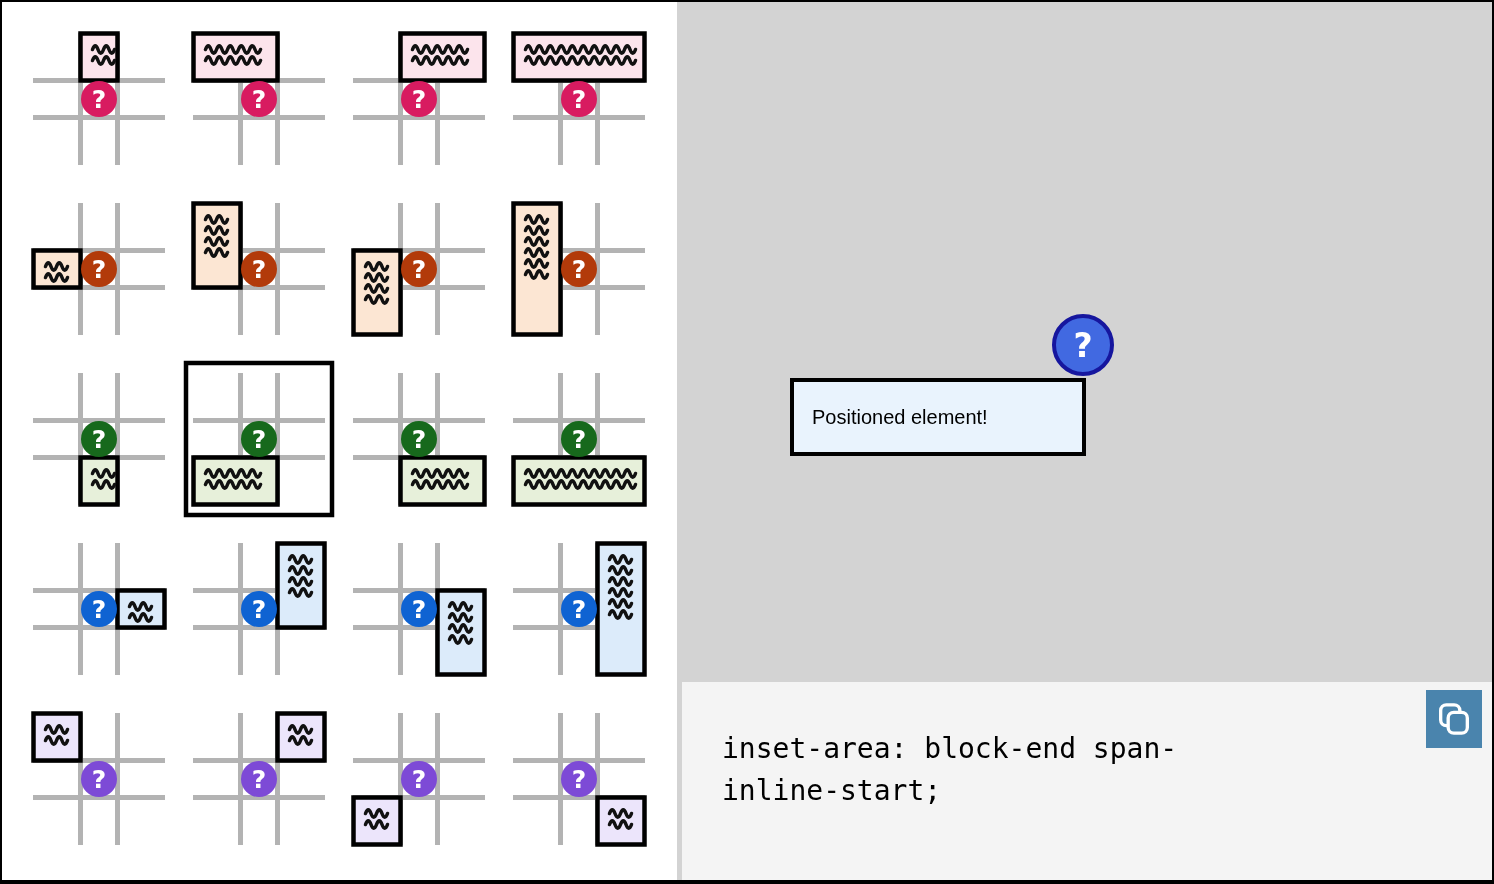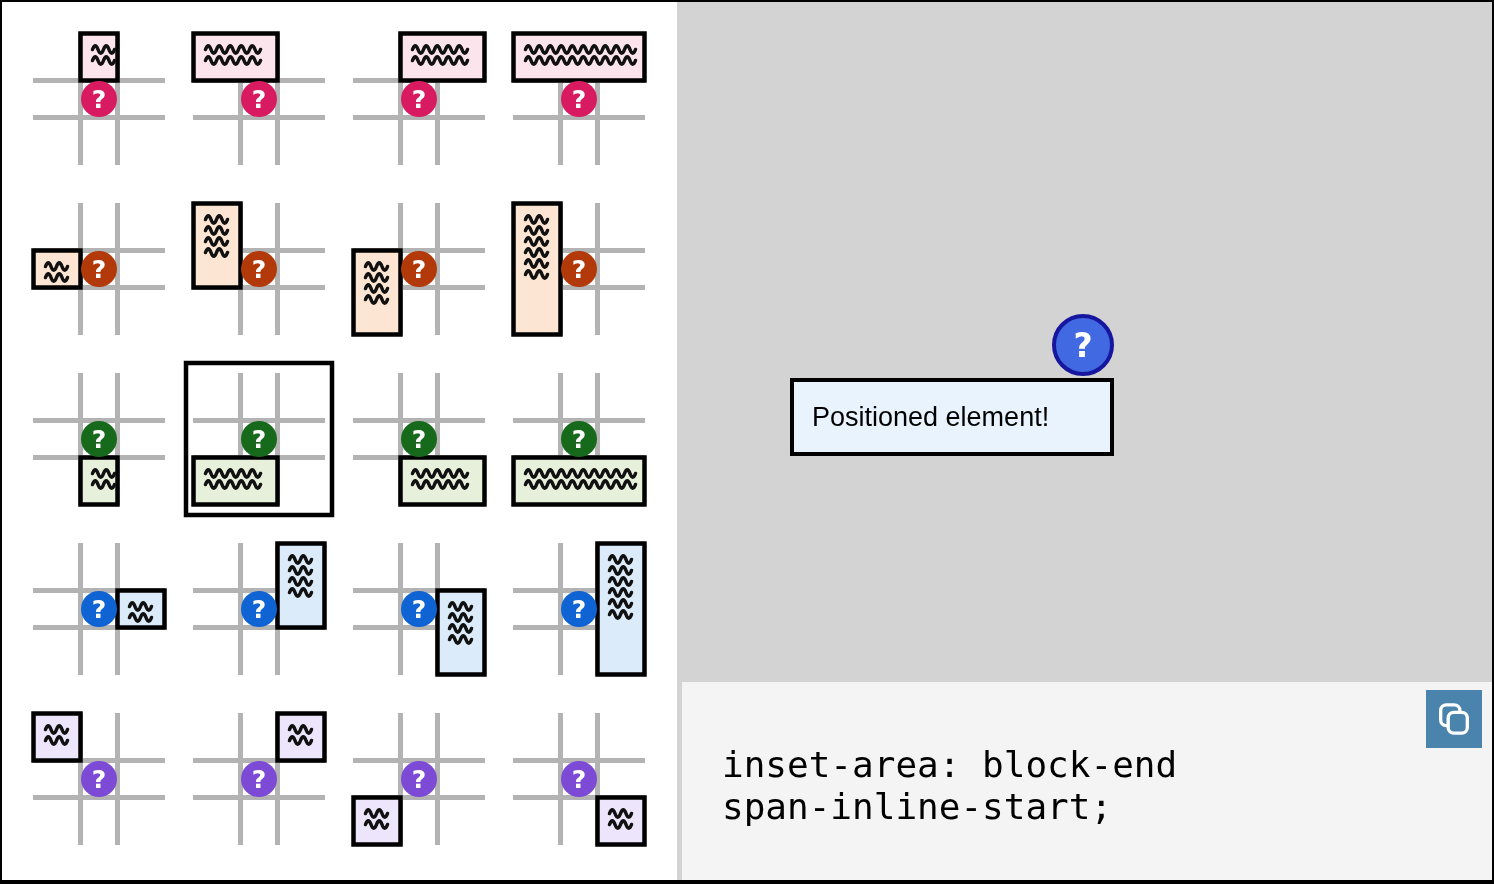--- a/index.html
+++ b/index.html
@@ -29,37 +29,37 @@
     position:absolute; left:375px; top:312px;
     width:62px; height:62px; border-radius:50%;
     background:#4169e1; border:4px solid #16169e;
     display:flex; align-items:center; justify-content:center;
     color:#fff; font-weight:bold; font-size:33px;
     font-family:"DejaVu Sans", sans-serif;
     z-index:2;
   }
   .positioned-el {
     position:absolute; left:113px; top:376px;
-    width:324px; height:78px;
+    width:296px; height:78px;
     background:#e9f3fd; border:4px solid #000;
     display:flex; align-items:center;
     padding-left:18px;
-    font-size:27px; color:#000;
+    font-size:20px; color:#000;
     z-index:1;
   }
   .code-panel {
     height:198px; background:#f4f4f4; position:relative; flex:none;
     border-left:5px solid #d3d3d3;
     padding:46px 0 0 40px;
   }
   .code {
     width:566px;
     font-family:"DejaVu Sans Mono", monospace;
-    font-size:36px; line-height:42px; color:#000;
-    white-space:pre-wrap; word-wrap:break-word;margin-top:16px;
+    font-size:28px; line-height:42px; color:#000;
+    white-space:pre-wrap; word-wrap:break-word;
   }
   .copy-btn {
     position:absolute; top:8px; right:10px;
     width:56px; height:58px; border:none; cursor:pointer;
     background:#4a84ad; display:flex; align-items:center; justify-content:center;
   }
 </style>
 </head>
 <body>
 

